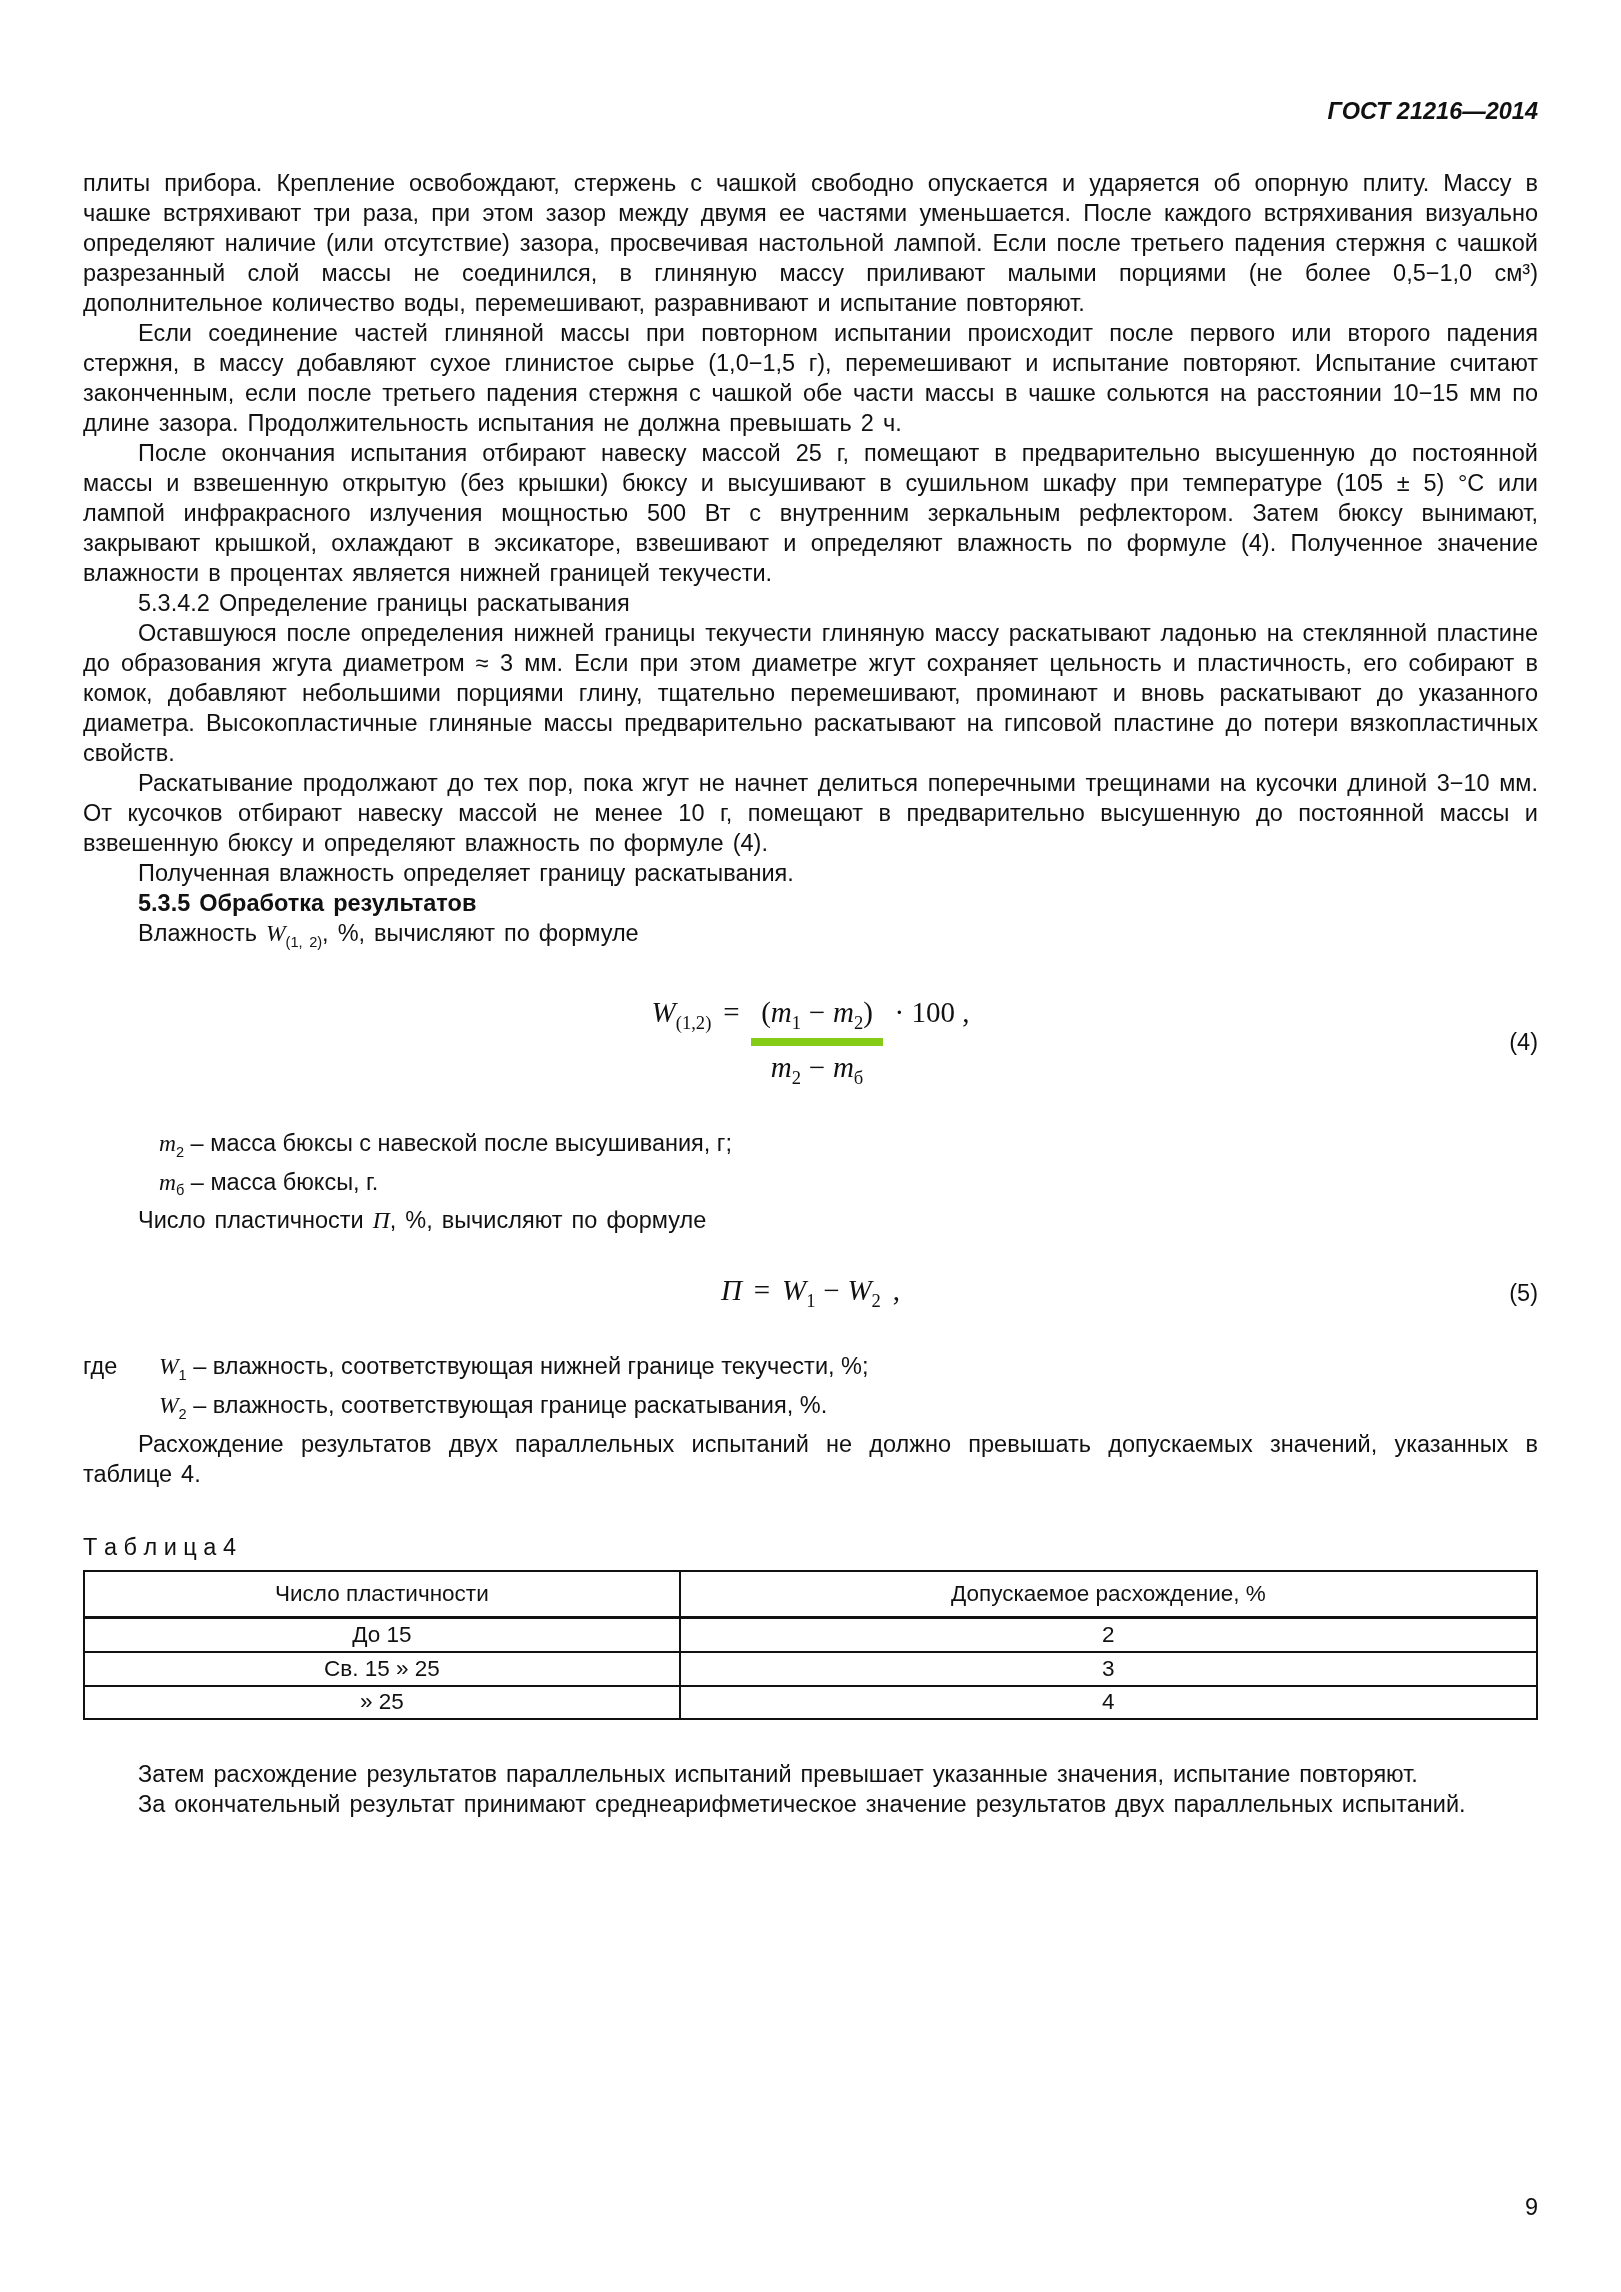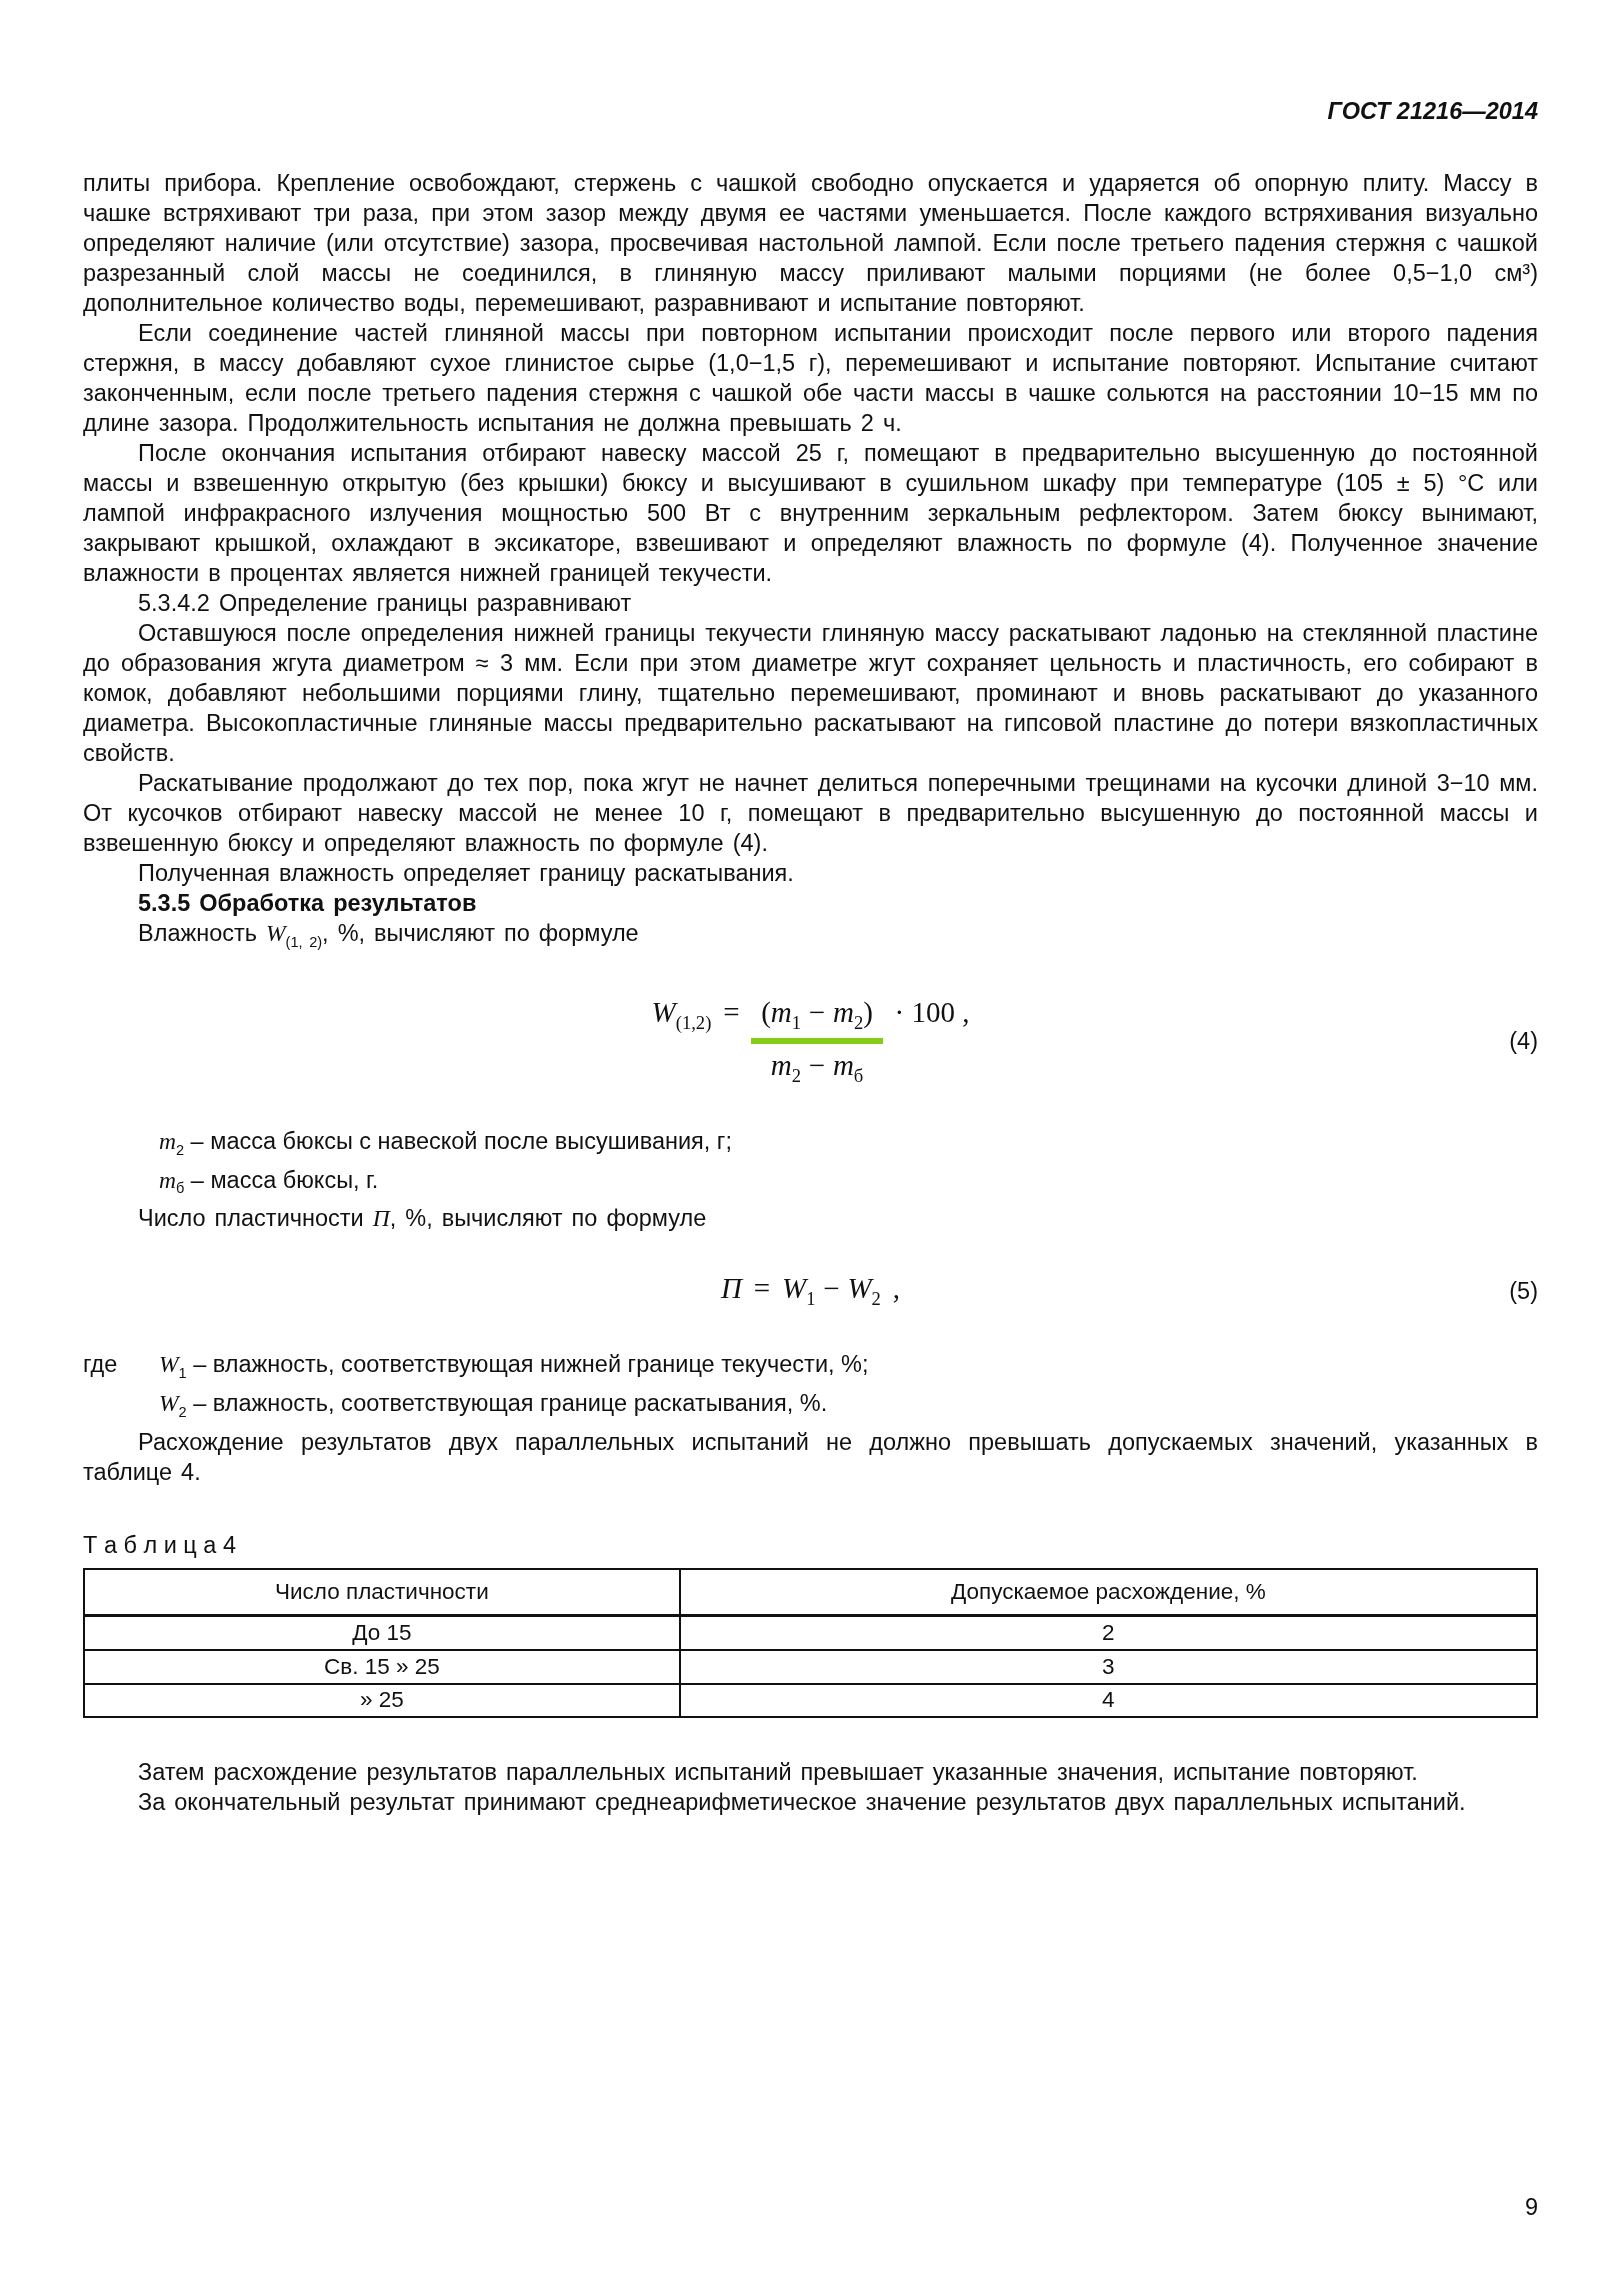--- a/index.html
+++ b/index.html
@@ -29,21 +29,21 @@
     position: relative; margin: 39px 0;
     text-align: center;
     font-family: "Liberation Serif", serif;
     font-size: 29px;
   }
   .formula { display: inline-flex; align-items: flex-start; gap: 11.8px; }
   .formula .mvar { font-size: 29px; }
   .fsub { font-family: "Liberation Serif", serif; font-style: normal; font-size: 18.6px; }
   .fop { margin: 0 7.8px; }
   .frac { display: inline-block; text-align: center; vertical-align: middle; }
-  .frac .num { display: block; border-bottom: 6px solid #84cc16; padding: 0 9.8px 4.9px 9.8px; }
+  .frac .num { display: block; border-bottom: 8px solid #84cc16; padding: 0 9.8px 4.9px 9.8px; }
   .frac .den { display: block; padding-top: 4.9px; }
   .formula-label {
     position: absolute; right: 0; top: 50%; transform: translateY(-50%);
     font-family: "Liberation Sans", sans-serif; font-size: 23.5px;
   }
 
   
   .def-line { font-size: 23.5px; line-height: 30px; text-align: left; }
   .def-lead { display: inline-block; width: 76px; }
   .def-cont { padding-left: 76px; }
@@ -68,21 +68,21 @@
 </head>
 <body>
 
 <div class="page">
 
   <div class="doc-header">ГОСТ 21216—2014</div>
 
   <p class="para">плиты прибора. Крепление освобождают, стержень с чашкой свободно опускается и ударяется об опорную плиту. Массу в чашке встряхивают три раза, при этом зазор между двумя ее частями уменьшается. После каждого встряхивания визуально определяют наличие (или отсутствие) зазора, просвечивая настольной лампой. Если после третьего падения стержня с чашкой разрезанный слой массы не соединился, в глиняную массу приливают малыми порциями (не более 0,5−1,0 см³) дополнительное количество воды, перемешивают, разравнивают и испытание повторяют.</p>
   <p class="para indent">Если соединение частей глиняной массы при повторном испытании происходит после первого или второго падения стержня, в массу добавляют сухое глинистое сырье (1,0−1,5 г), перемешивают и испытание повторяют. Испытание считают законченным, если после третьего падения стержня с чашкой обе части массы в чашке сольются на расстоянии 10−15 мм по длине зазора. Продолжительность испытания не должна превышать 2 ч.</p>
   <p class="para indent">После окончания испытания отбирают навеску массой 25 г, помещают в предварительно высушенную до постоянной массы и взвешенную открытую (без крышки) бюксу и высушивают в сушильном шкафу при температуре (105 ± 5) °С или лампой инфракрасного излучения мощностью 500 Вт с внутренним зеркальным рефлектором. Затем бюксу вынимают, закрывают крышкой, охлаждают в эксикаторе, взвешивают и определяют влажность по формуле (4). Полученное значение влажности в процентах является нижней границей текучести.</p>
-  <p class="para indent">5.3.4.2 Определение границы разравнивают</p>
+  <p class="para indent">5.3.4.2 Определение границы раскатывания</p>
   <p class="para indent">Оставшуюся после определения нижней границы текучести глиняную массу раскатывают ладонью на стеклянной пластине до образования жгута диаметром ≈ 3 мм. Если при этом диаметре жгут сохраняет цельность и пластичность, его собирают в комок, добавляют небольшими порциями глину, тщательно перемешивают, проминают и вновь раскатывают до указанного диаметра. Высокопластичные глиняные массы предварительно раскатывают на гипсовой пластине до потери вязкопластичных свойств.</p>
   <p class="para indent">Раскатывание продолжают до тех пор, пока жгут не начнет делиться поперечными трещинами на кусочки длиной 3−10 мм. От кусочков отбирают навеску массой не менее 10 г, помещают в предварительно высушенную до постоянной массы и взвешенную бюксу и определяют влажность по формуле (4).</p>
   <p class="para indent">Полученная влажность определяет границу раскатывания.</p>
   <p class="para indent bold">5.3.5 Обработка результатов</p>
 
   <p class="para indent"><span>Влажность </span><i class="mvar">W</i><sub class="msub">(1, 2)</sub><span>, %, вычисляют по формуле</span></p>
 
   <div class="formula-row">
     <span class="formula">
       <span><i class="mvar">W</i><sub class="fsub">(1,2)</sub></span>

